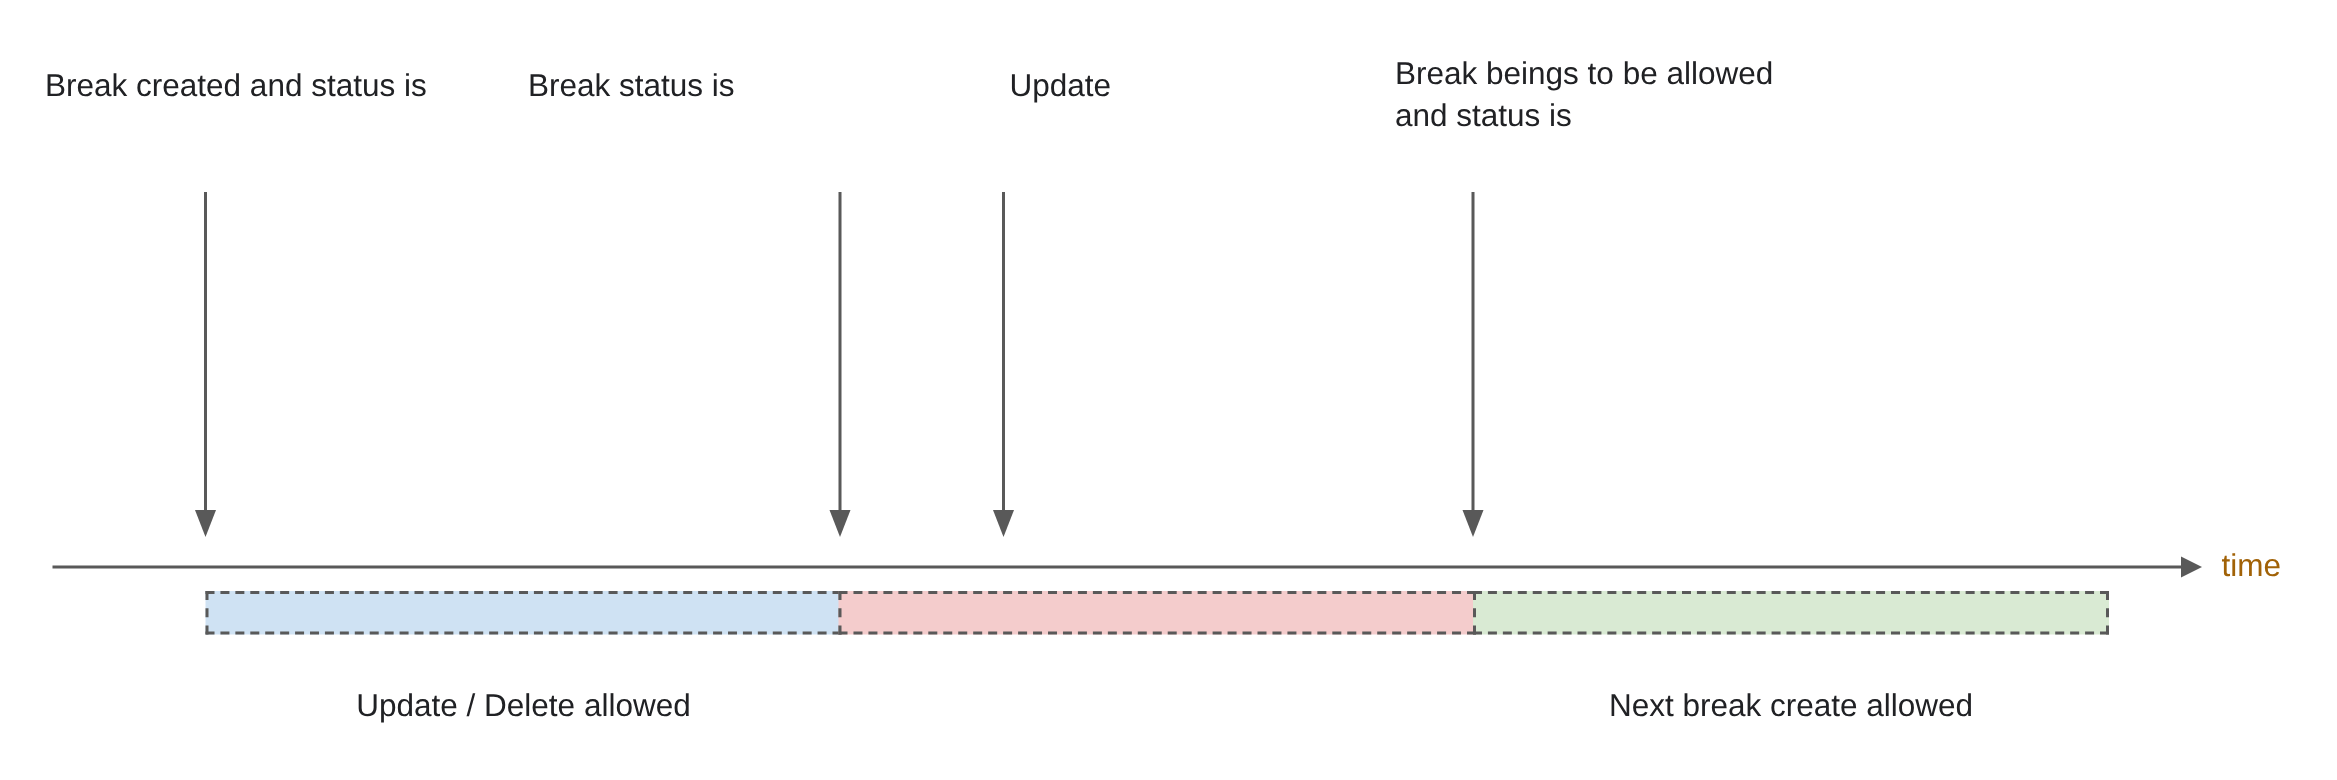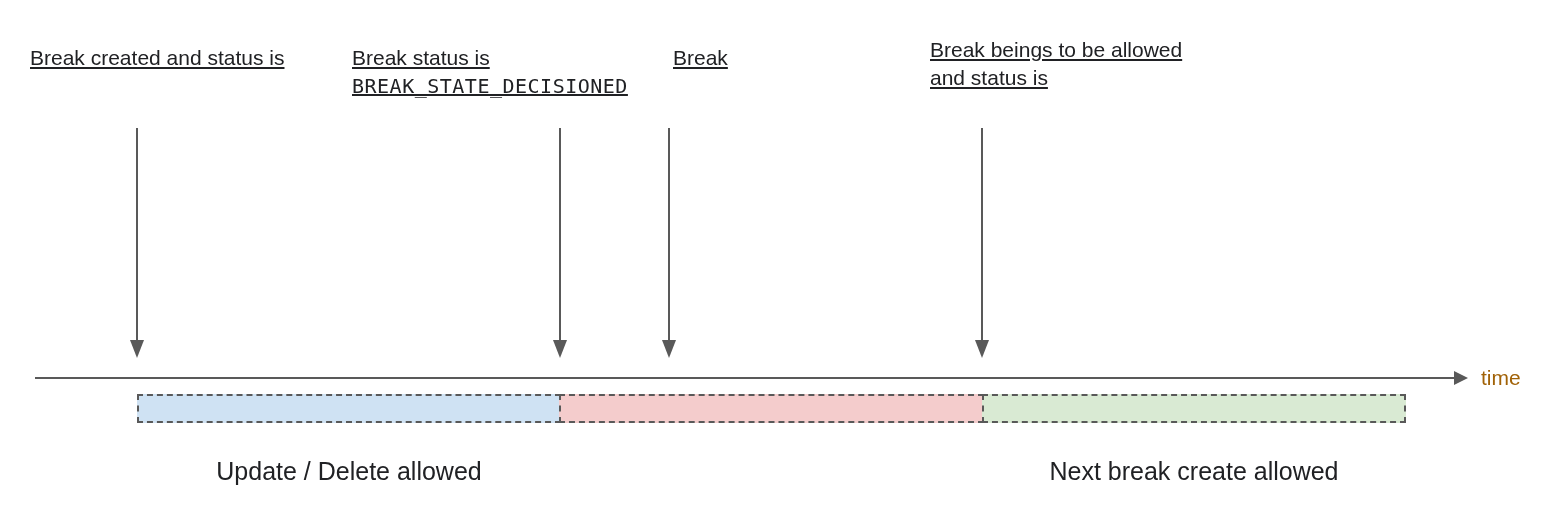--- a/index.html
+++ b/index.html
@@ -5,21 +5,21 @@
   html, body { margin: 0; padding: 0; background: #ffffff; }
   .canvas {
     position: relative;
     width: 1558px;
     height: 520px;
     background: #ffffff;
     font-family: "Liberation Sans", sans-serif;
     color: #202124;
     overflow: hidden;
   }
-  .ann { position: absolute; white-space: nowrap; text-decoration: underline; }
+  .ann { position: absolute; white-space: nowrap; }
   .ann .sans { font-size: 21px; line-height: 28px; color: #202124; }
   .ann .mono {
     font-family: "DejaVu Sans Mono", "Liberation Mono", monospace;
     font-size: 20px; line-height: 28px; color: #202124; letter-spacing: 0.5px;
   }
   .varrow { position: absolute; width: 14px; top: 128px; height: 230px; }
   .varrow .shaft {
     position: absolute; left: 6px; top: 0; width: 2px; height: 212px;
     background: #595959;
   }
@@ -35,40 +35,39 @@
     border-left: 14px solid #595959;
   }
   .axis-label { position: absolute; font-size: 21px; line-height: 26px; color: #a16207; }
   .seg {
     position: absolute; top: 394px; height: 29px;
     box-sizing: border-box;
     border: 2px dashed #595959;
   }
   .seg-label {
     position: absolute; top: 458px;
-    font-size: 25px; line-height: 26px;
+    font-size: 21px; line-height: 26px;
     text-align: center; color: #202124;
   }
 </style>
 </head>
 <body>
 
 <div class="canvas">
 
   <div class="ann" style="left:30px; top:44px">
     <div class="sans">Break created and status is</div>
   </div>
 
   <div class="ann" style="left:352px; top:44px">
     <div class="sans">Break status is</div>
-    <div class="mono">BREAK_STATE_DECISIONED</div>
   </div>
 
   <div class="ann" style="left:673px; top:44px">
-    <div class="sans">Break</div>
+    <div class="sans">Update</div>
   </div>
 
   <div class="ann" style="left:930px; top:36px">
     <div class="sans">Break beings to be allowed</div>
     <div class="sans">and status is</div>
   </div>
 
   <div class="varrow" style="left:130px">
     <div class="shaft"></div>
     <div class="head"></div>

